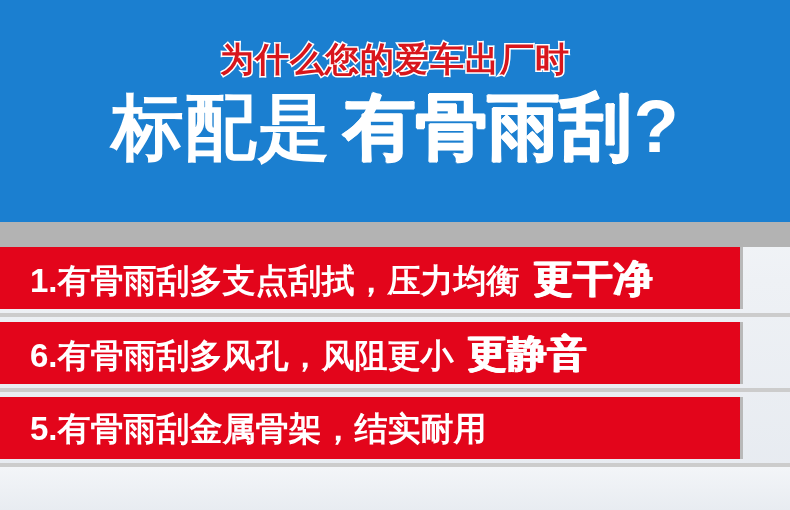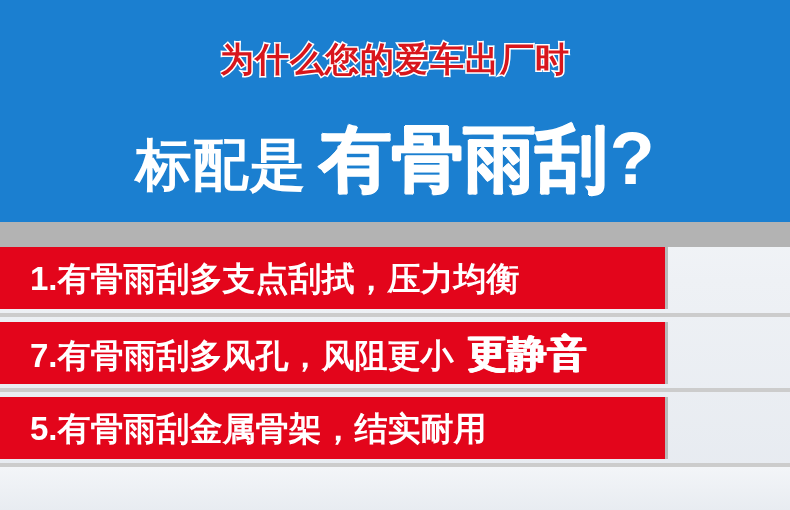--- a/index.html
+++ b/index.html
@@ -27,21 +27,20 @@
     position: absolute;
     left: 0;
     top: 0;
     width: 790px;
     height: 222px;
     background: #1b7fd0;
     display: flex;
     flex-direction: column;
     align-items: center;
     justify-content: flex-start;
-    gap: 32px;
   }
 
   .hero-line1 {
     margin-top: 42px;
     font-family: "Liberation Sans", "DejaVu Sans", sans-serif;
     font-size: 34px;
     font-weight: bold;
     line-height: 1;
     letter-spacing: 1px;
     color: #d8161c;
@@ -56,21 +55,21 @@
     margin-top: 14px;
     display: flex;
     align-items: baseline;
     justify-content: center;
     white-space: nowrap;
     color: #ffffff;
   }
 
   .hero-line2 .seg-a {
     font-family: "Liberation Sans", "DejaVu Sans", sans-serif;
-    font-size: 56px;
+    font-size: 72px;
     font-weight: bold;
     line-height: 1;
     letter-spacing: 1px;
   }
 
   .hero-line2 .seg-b {
     font-family: "DejaVu Sans", "Liberation Sans", sans-serif;
     font-size: 72px;
     font-weight: bold;
     line-height: 1;
@@ -94,21 +93,21 @@
     top: 222px;
     width: 790px;
     height: 25px;
     background: #b3b3b3;
   }
 
   
   .bar {
     position: absolute;
     left: 0;
-    width: 668px;
+    width: 743px;
     background: #e3051b;
     box-shadow: inset -3px 0 0 #b9b9b9;
     display: flex;
     align-items: center;
     overflow: hidden;
   }
 
   .bar-1 { top: 247px; height: 62px; }
   .bar-2 { top: 322px; height: 62px; }
   .bar-3 { top: 397px; height: 62px; }
@@ -173,27 +172,28 @@
       <span class="seg-b">有骨雨刮</span>
       <span class="seg-q">?</span>
     </div>
   </div>
 
   <div class="gray-band"></div>
 
   <div class="bar bar-1">
     <div class="bar-inner">
       <span class="bar-main">1.有骨雨刮多支点刮拭，压力均衡</span>
+      <span class="bar-emph">更干净</span>
     </div>
   </div>
   <div class="bar-sep sep-1"></div>
 
   <div class="bar bar-2">
     <div class="bar-inner">
-      <span class="bar-main">7.有骨雨刮多风孔，风阻更小</span>
+      <span class="bar-main">6.有骨雨刮多风孔，风阻更小</span>
       <span class="bar-emph">更静音</span>
     </div>
   </div>
   <div class="bar-sep sep-2"></div>
 
   <div class="bar bar-3">
     <div class="bar-inner">
       <span class="bar-main">5.有骨雨刮金属骨架，结实耐用</span>
     </div>
   </div>

